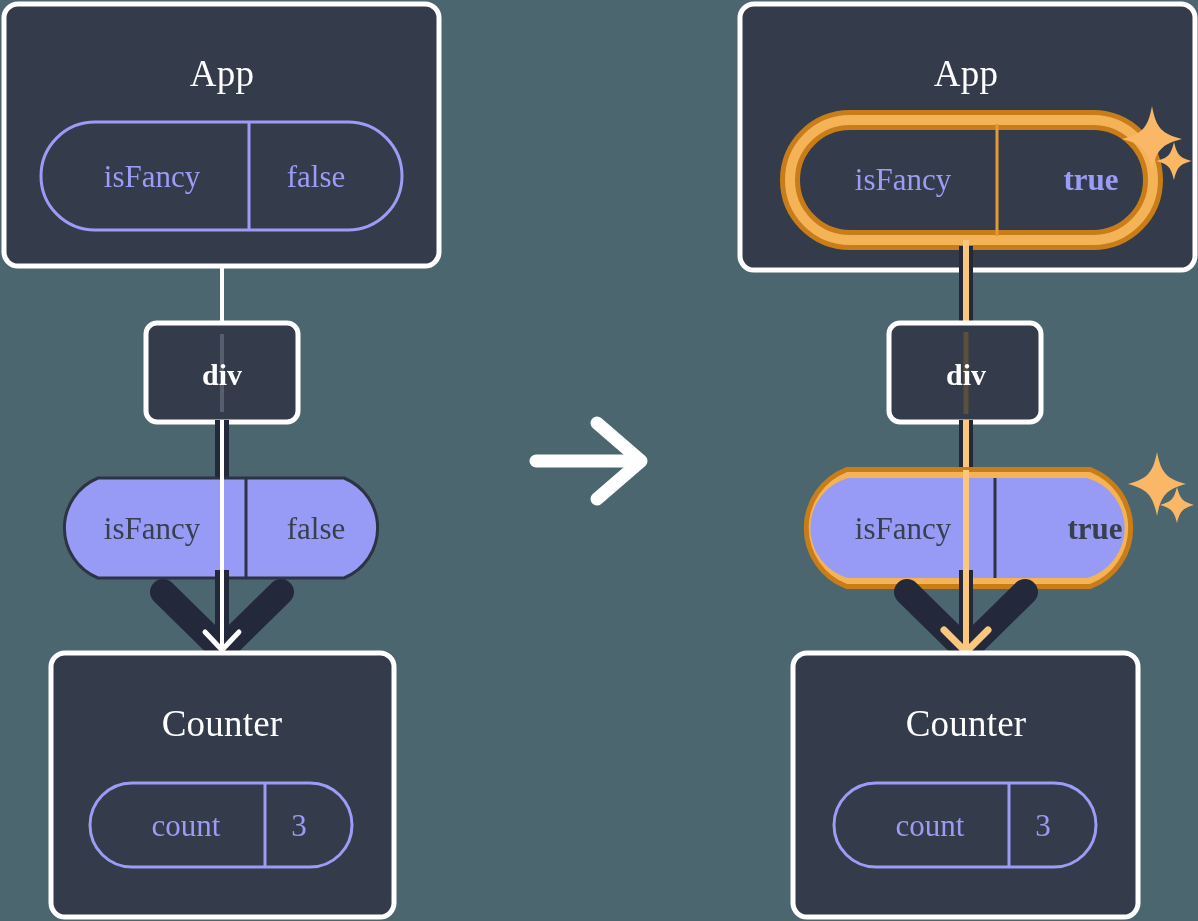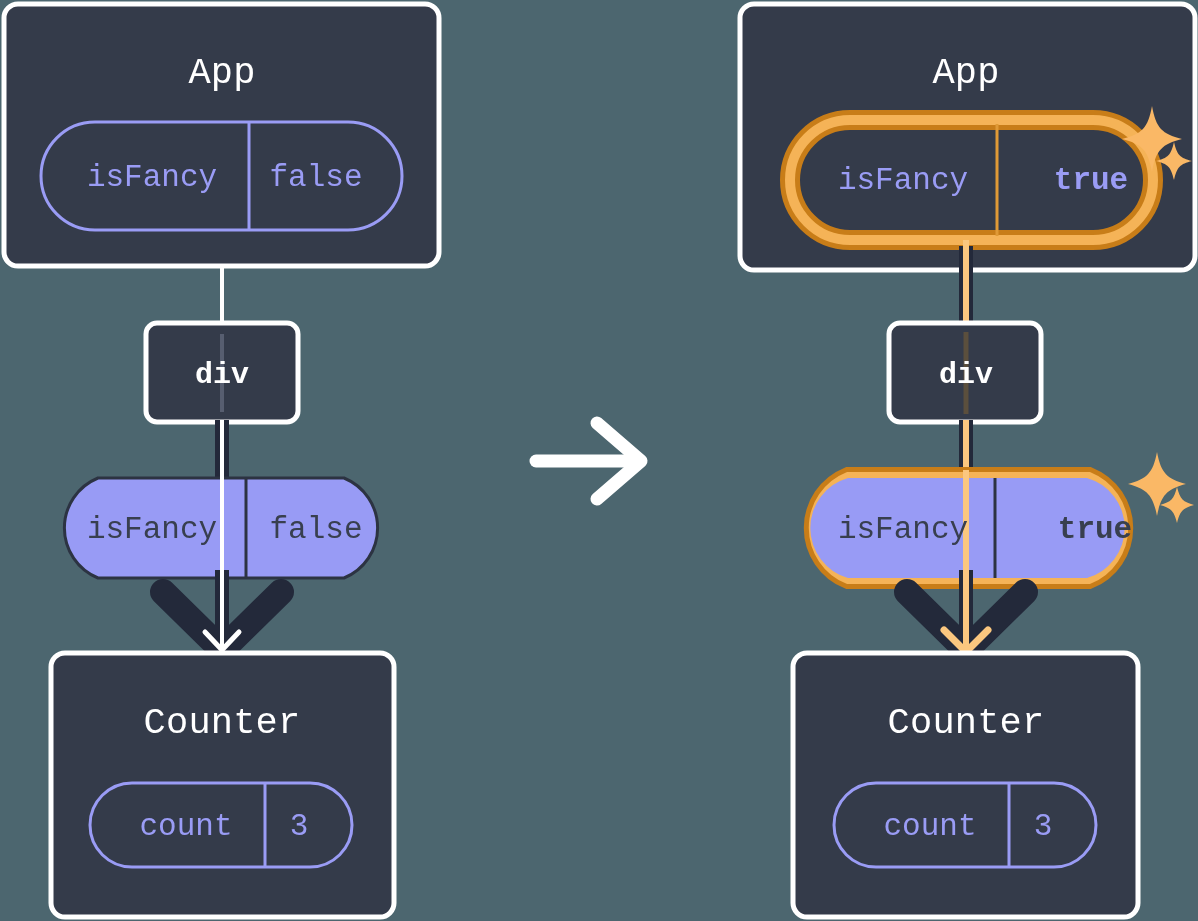--- a/index.html
+++ b/index.html
@@ -6,21 +6,21 @@
     margin: 0;
     padding: 0;
     background: #4c666f;
   }
   #stage {
     position: relative;
     width: 1198px;
     height: 921px;
     background: #4c666f;
     overflow: hidden;
-    font-family: Liberation Mono, monospace;
+    font-family: Liberation Serif, serif;
   }
   svg.layer {
     position: absolute;
     top: 0;
     left: 0;
     width: 1198px;
     height: 921px;
   }
   .lbl {
     position: absolute;

